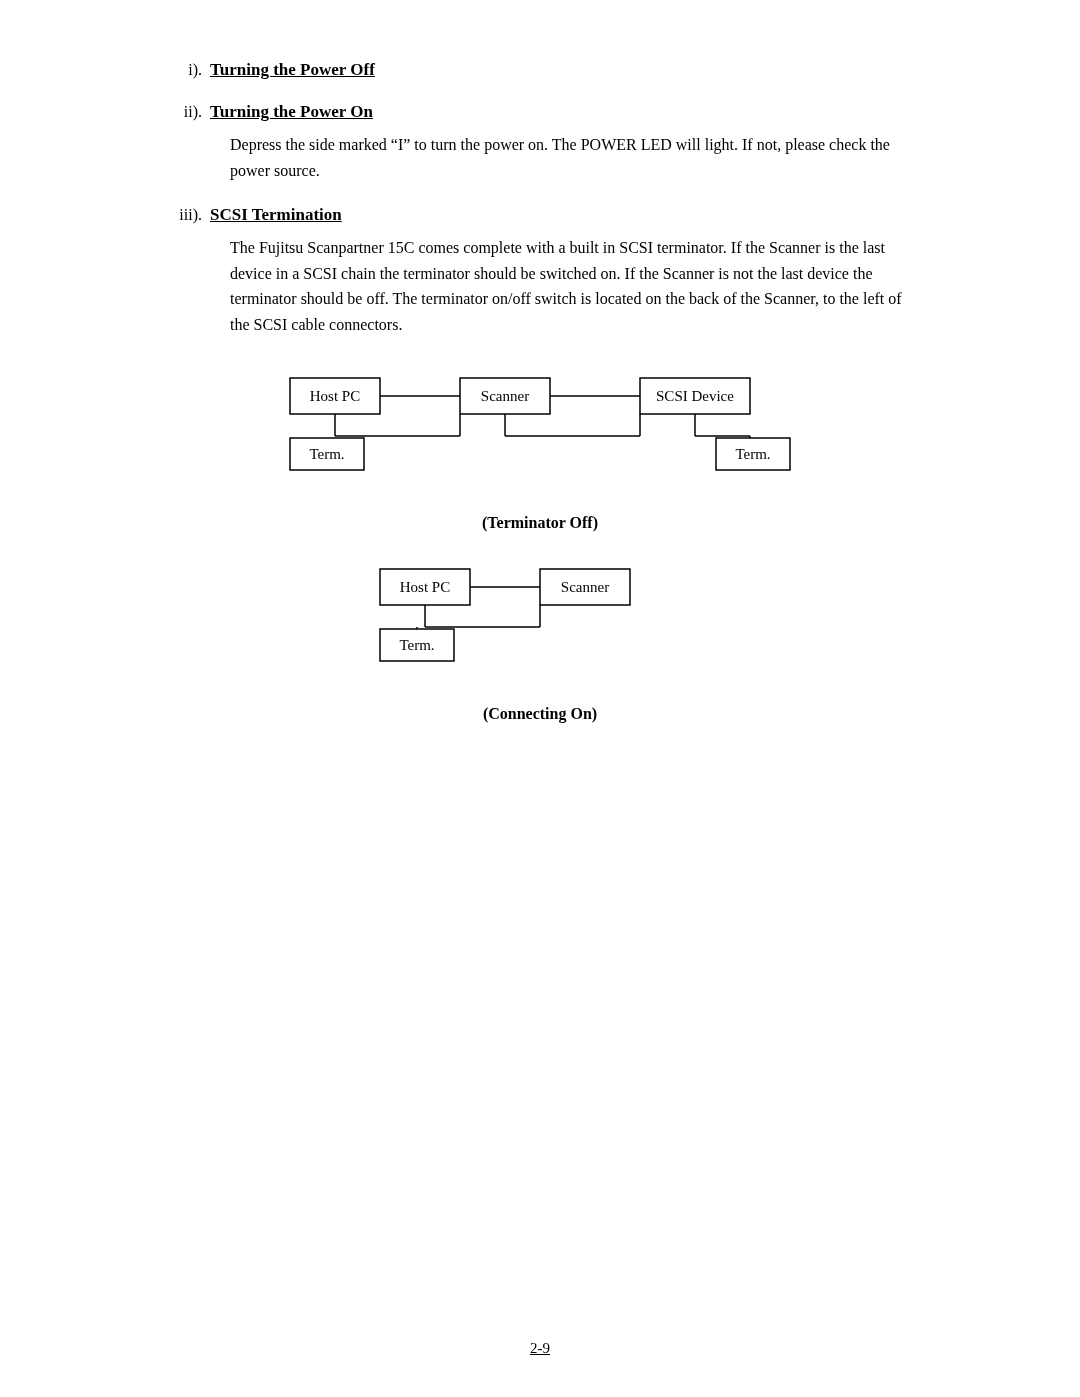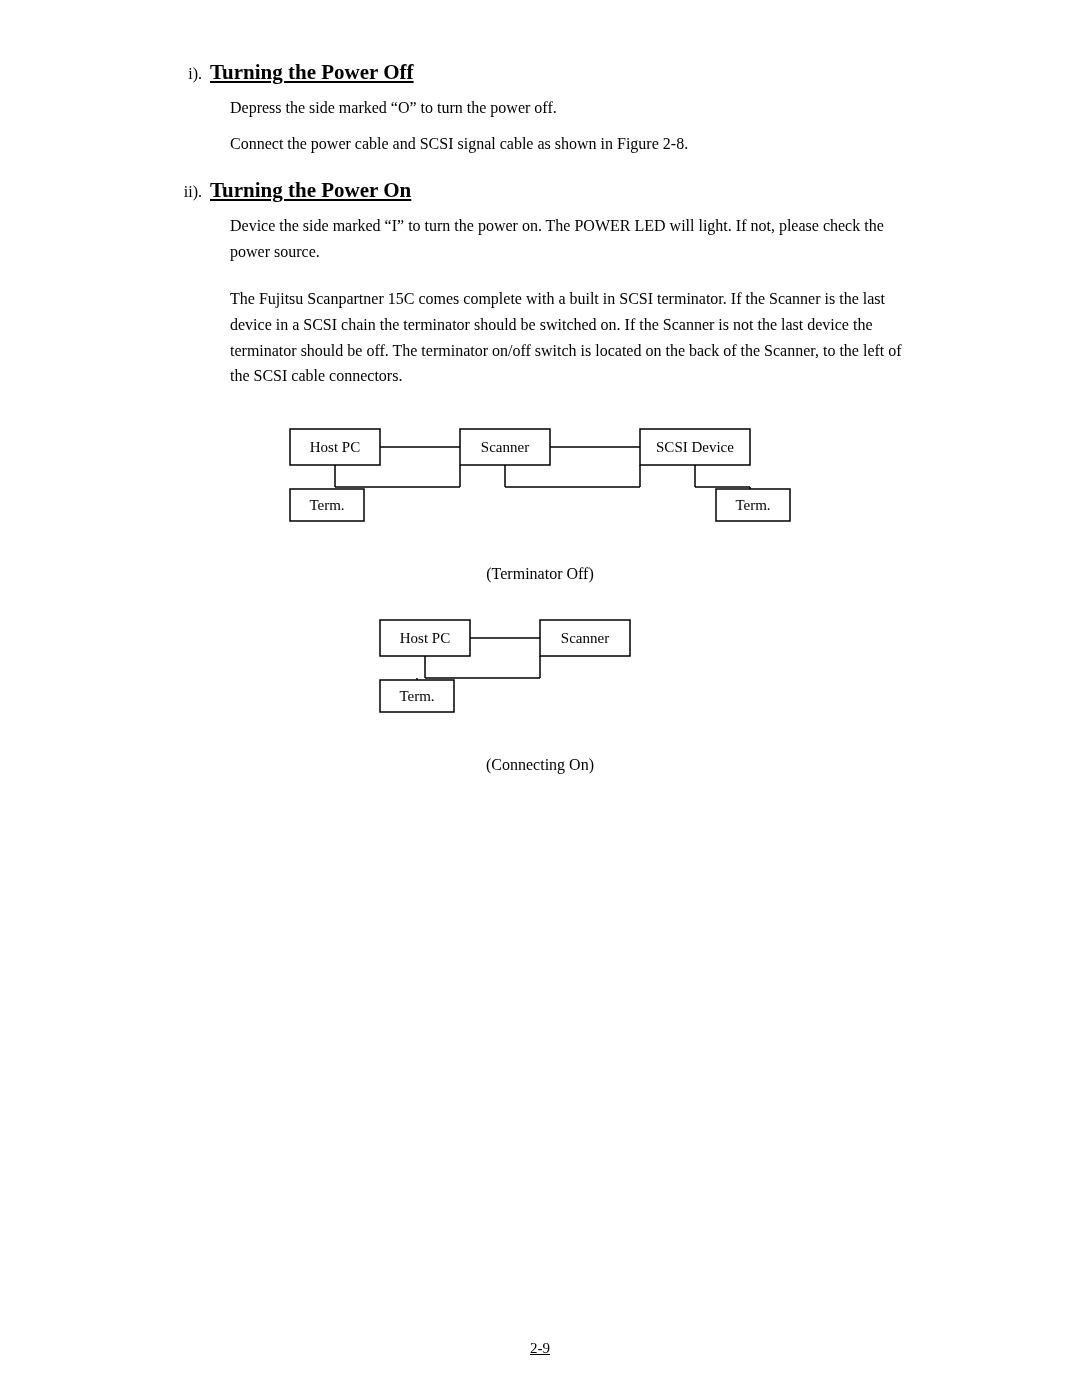--- a/index.html
+++ b/index.html
@@ -42,21 +42,21 @@
       margin-bottom: 10px;
     }
 
     .subsection-roman {
       font-size: 16px;
       min-width: 32px;
       text-align: right;
     }
 
     .subsection-title {
-      font-size: 21px;
+      font-size: 17px;
       font-weight: bold;
       text-decoration: underline;
     }
 
     .subsection-body {
       padding-left: 60px;
       line-height: 1.6;
       font-size: 16px;
     }
 
@@ -75,20 +75,21 @@
     .diagram {
       display: flex;
       flex-direction: column;
       align-items: center;
       gap: 8px;
     }
 
     .diagram-caption {
       font-size: 16px;
       margin-top: 8px;
+      font-weight: bold;
     }
 
     
     svg text {
       font-family: 'Times New Roman', Times, serif;
       font-size: 15px;
       fill: #000;
     }
 
     .page-number {
@@ -104,37 +105,37 @@
 <body>
 
 <div class="page">
 
 
   <div class="subsection">
     <div class="subsection-label">
       <span class="subsection-roman">i).</span>
       <span class="subsection-title">Turning the Power Off</span>
     </div>
-    <div class="subsection-body">
-      <p>Depress the side marked “O” to turn the power off.</p>
-      <p>Connect the power cable and SCSI signal cable as shown in Figure 2-8.</p>
-    </div>
   </div>
 
   <div class="subsection">
     <div class="subsection-label">
       <span class="subsection-roman">ii).</span>
       <span class="subsection-title">Turning the Power On</span>
     </div>
     <div class="subsection-body">
-      <p>Device the side marked “I” to turn the power on.  The POWER LED will light.  If not, please check the power source.</p>
+      <p>Depress the side marked “I” to turn the power on.  The POWER LED will light.  If not, please check the power source.</p>
     </div>
   </div>
 
   <div class="subsection">
+    <div class="subsection-label">
+      <span class="subsection-roman">iii).</span>
+      <span class="subsection-title">SCSI Termination</span>
+    </div>
     <div class="subsection-body">
       <p>The Fujitsu Scanpartner 15C comes complete with a built in SCSI terminator.  If the Scanner is the last device in a SCSI chain the terminator should be switched on.  If the Scanner is not the last device the terminator should be off.  The terminator on/off switch is located on the back of the Scanner, to the left of the SCSI cable connectors.</p>
     </div>
   </div>
 
   <div class="diagram-area">
 
     <div class="diagram">
       <svg width="560" height="130">
 

